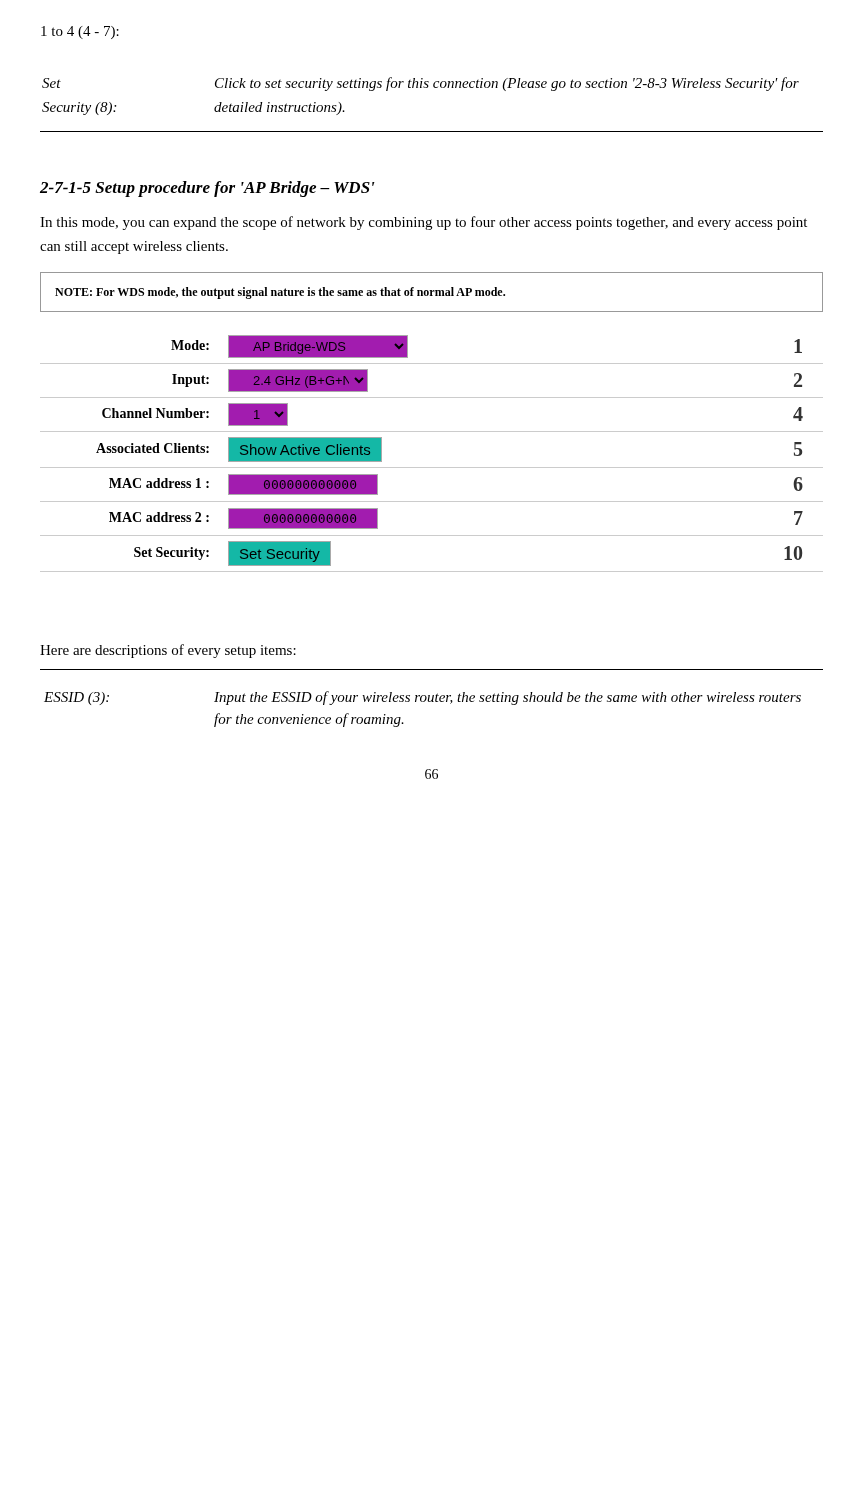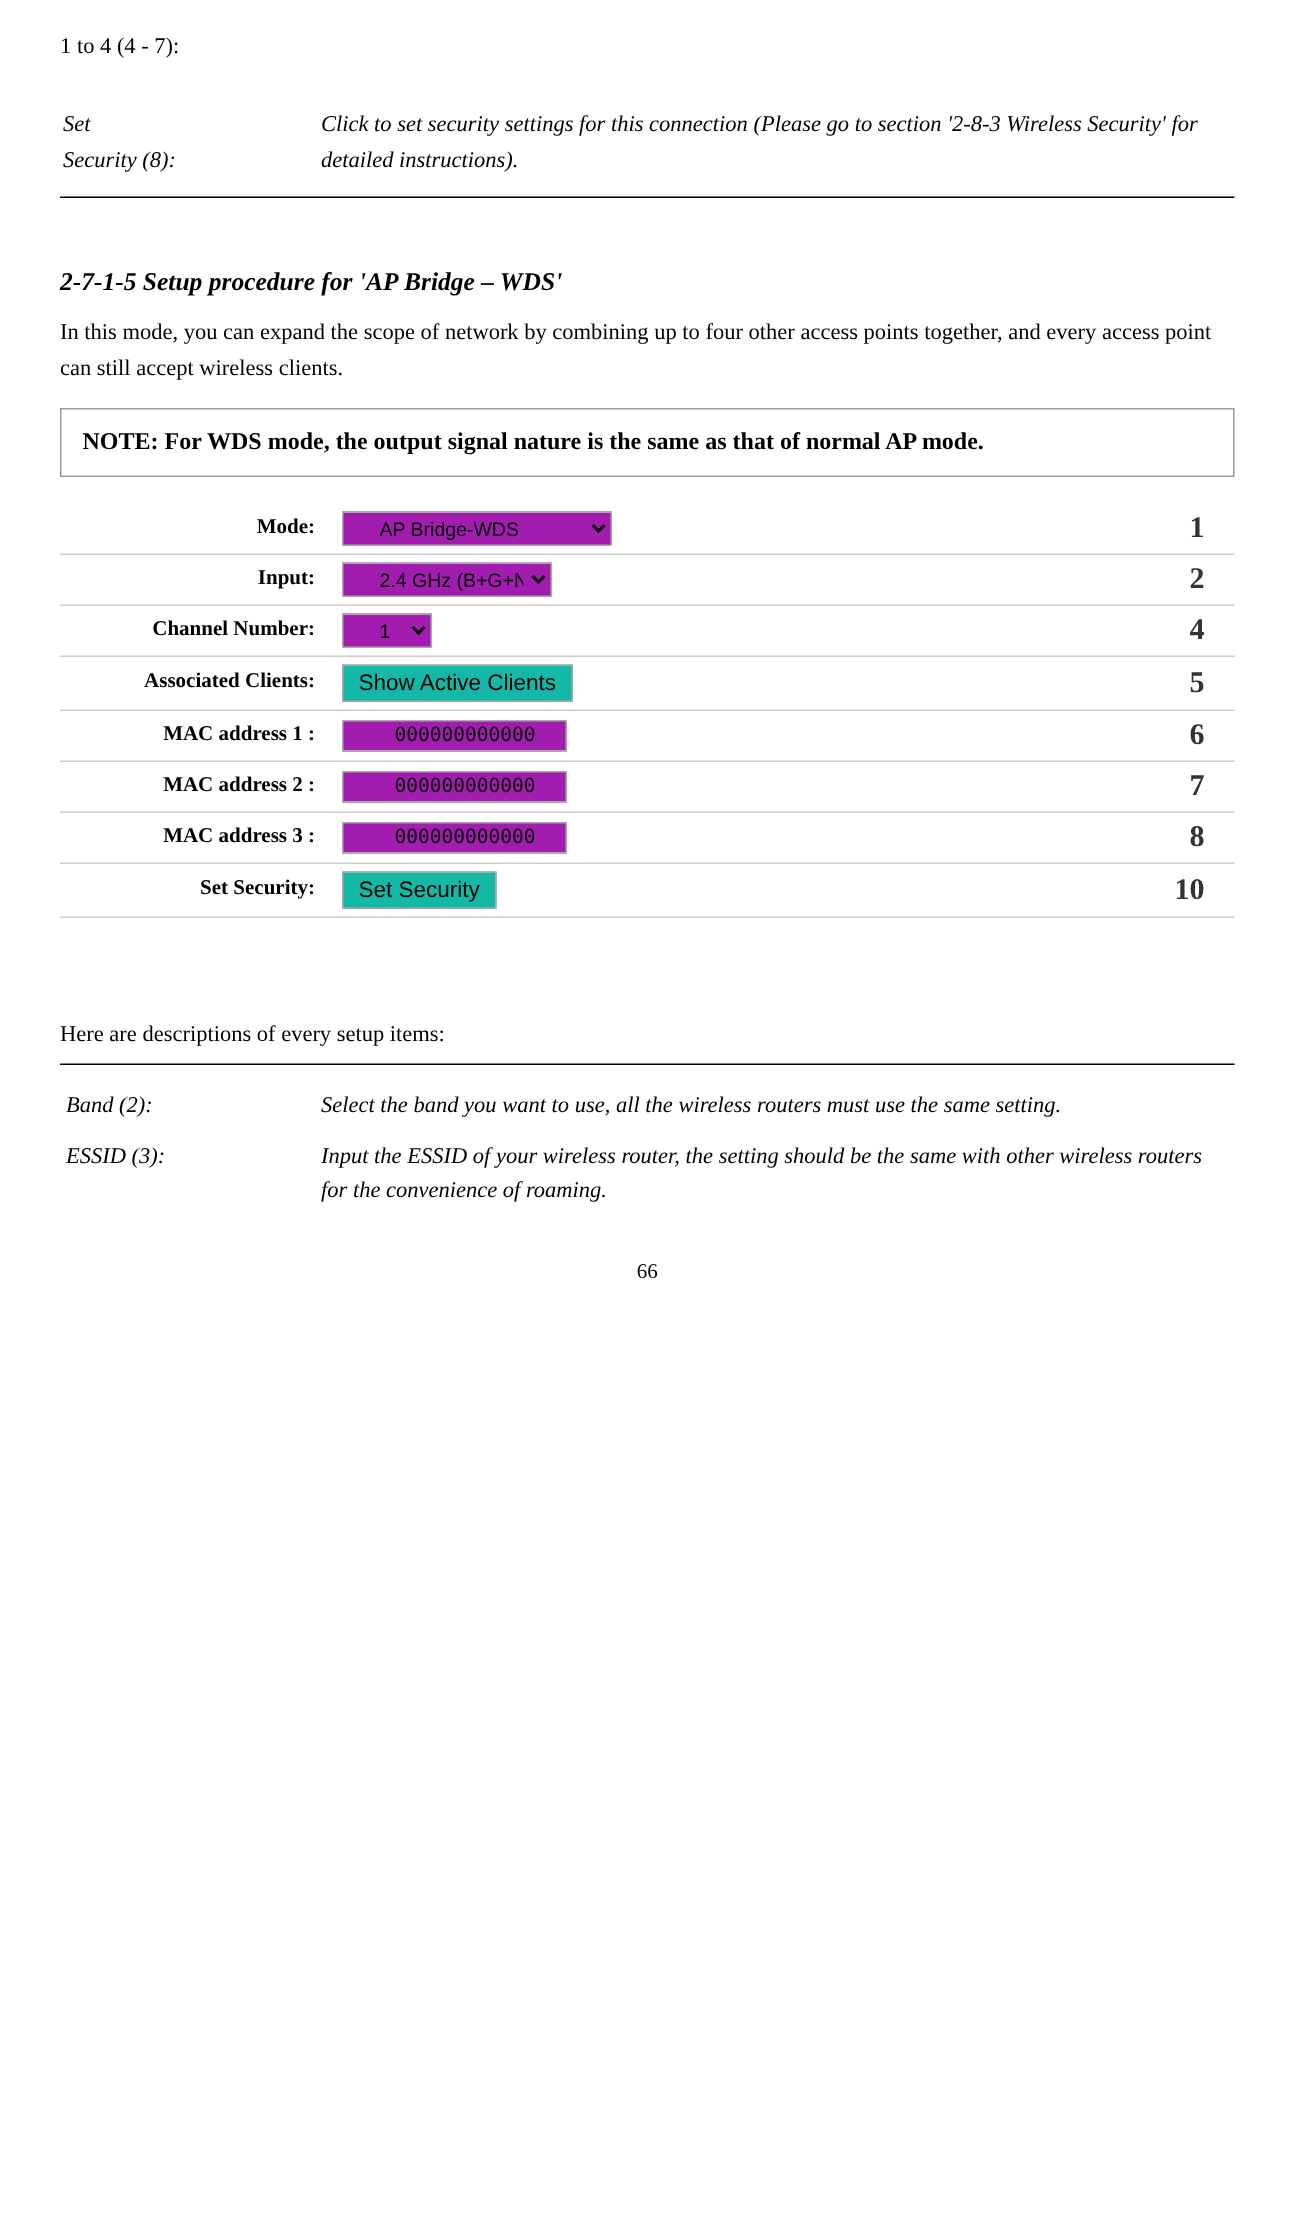--- a/index.html
+++ b/index.html
@@ -24,21 +24,21 @@
     }
     .body-text {
       font-size: 15px;
       line-height: 1.6;
       margin-bottom: 14px;
     }
     .note-box {
       border: 1px solid #999;
       padding: 10px 14px;
       margin: 12px 0 18px 0;
-      font-size: 16px;
+      font-size: 12px;
       font-weight: bold;
       line-height: 1.5;
     }
     
     .settings-table {
       width: 100%;
       border-collapse: collapse;
       margin: 10px 0 36px 0;
       font-size: 14px;
     }
@@ -211,46 +211,37 @@
         <td class="label-cell">MAC address 1 :</td>
         <td class="control-cell"><input type="text" class="mac-input" value="000000000000" style=""></td>
         <td class="number-cell">6</td>
       </tr>
       <tr>
         <td class="label-cell">MAC address 2 :</td>
         <td class="control-cell"><input type="text" class="mac-input" value="000000000000" style=""></td>
         <td class="number-cell">7</td>
       </tr>
       <tr>
-        <td class="label-cell">MAC address 3 :</td>
-        <td class="control-cell"><input type="text" class="mac-input" value="000000000000" style=""></td>
-        <td class="number-cell">8</td>
-      </tr>
-      <tr>
         <td class="label-cell">Set Security:</td>
         <td class="control-cell"><button class="btn">Set Security</button></td>
         <td class="number-cell">10</td>
       </tr>
     </tbody>
 </table>
 
 <br>
 
 
 <p class="descriptions-title">Here are descriptions of every setup items:</p>
 
 <hr class="divider">
 
 
 <table class="desc-table">
   <tbody id="desc-tbody">
-  <tr>
-        <td>Band (2):</td>
-        <td>Select the band you want to use, all the wireless routers must use the same setting.</td>
-      </tr>
       <tr>
         <td>ESSID (3):</td>
         <td>Input the ESSID of your wireless router, the setting should be the same with other wireless routers for the convenience of roaming.</td>
       </tr>
     </tbody>
 </table>
 
 
 <p class="page-num">66</p>
 

